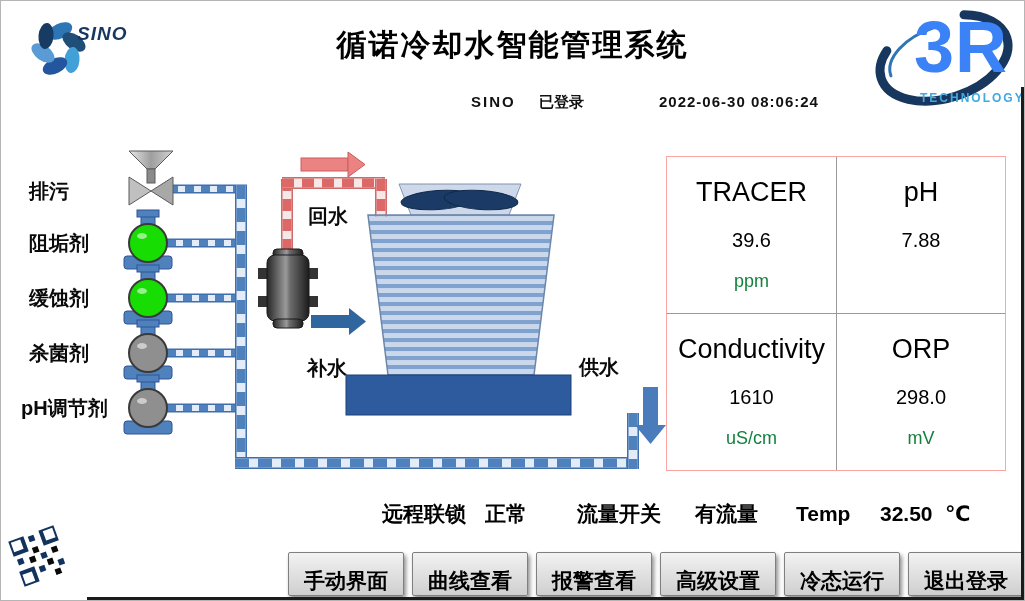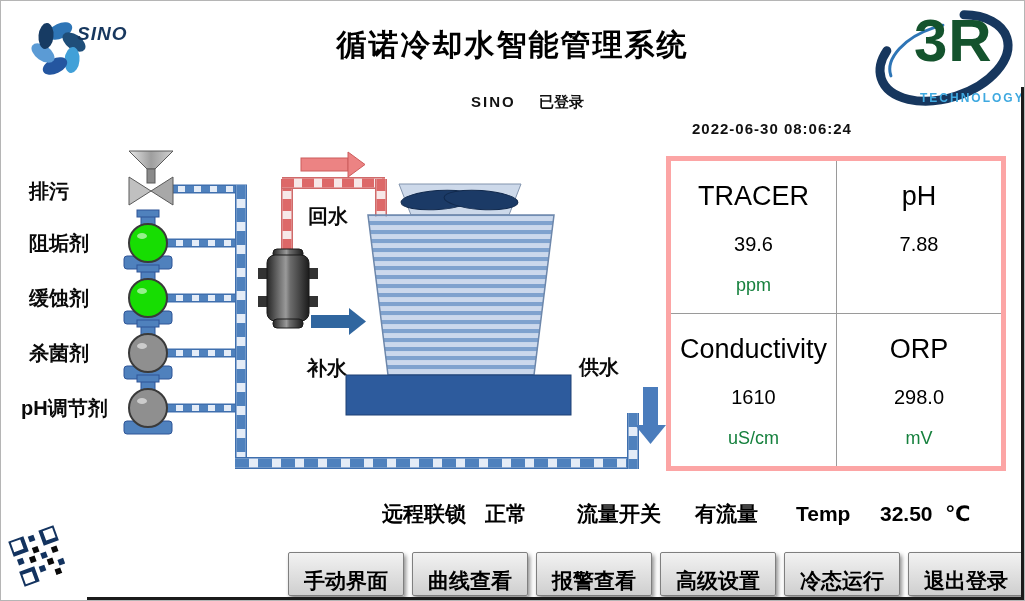--- a/index.html
+++ b/index.html
@@ -9,43 +9,43 @@
     font-family:"Liberation Sans","DejaVu Sans",sans-serif;color:#111;
   }
   
   .page-title{
     position:absolute;left:0;right:0;top:24px;text-align:center;
     font-size:30px;font-weight:600;letter-spacing:2px;color:#000;
   }
   .sub{position:absolute;top:92px;font-size:15px;font-weight:600;color:#111;}
   .sub-user{left:470px;letter-spacing:2px;}
   .sub-login{left:538px;}
-  .sub-time{left:691px;letter-spacing:1px;margin-top:27px;}
+  .sub-time{left:658px;letter-spacing:1px;}
   
   .sino-logo{position:absolute;left:24px;top:8px;width:130px;height:80px;}
   .sino-text{
     position:absolute;left:52px;top:14px;font-size:19px;font-weight:800;
     font-style:italic;color:#17375e;letter-spacing:1px;
   }
   
   .r3-logo{position:absolute;right:2px;top:2px;width:152px;height:115px;}
   .r3-text{
-    position:absolute;left:44px;top:8px;font-size:60px;font-weight:800;
-    color:#14532d;letter-spacing:1px;line-height:1;
+    position:absolute;left:44px;top:8px;font-size:72px;font-weight:800;
+    color:#3b82f6;letter-spacing:1px;line-height:1;
   }
   .r3-sub{
     position:absolute;left:50px;top:88px;font-size:12px;font-weight:700;
     color:#3fa9e0;letter-spacing:2px;
   }
   
   .lbl{position:absolute;font-size:20px;font-weight:600;color:#0a0a0a;line-height:24px;}
   
   .panel{
     position:absolute;left:665px;top:155px;width:340px;height:315px;
-    border:5px solid #fca5a5;background:#fff;box-sizing:border-box;
+    border:1px solid #fca5a5;background:#fff;box-sizing:border-box;
     display:grid;grid-template-columns:1fr 1fr;grid-template-rows:1fr 1fr;
   }
   .cell{display:flex;flex-direction:column;align-items:center;padding-top:20px;box-sizing:border-box;}
   .cell.c-right{border-left:1px solid #9a9a9a;}
   .cell.c-top{border-bottom:1px solid #9a9a9a;}
   .rname{font-size:27px;font-weight:500;color:#000;}
   .rval{font-size:20px;font-weight:500;margin-top:21px;color:#000;}
   .runit{font-size:18px;font-weight:500;margin-top:19px;color:#15803d;}
   
   .st{position:absolute;top:500px;font-size:21px;font-weight:600;color:#000;line-height:25px;}

